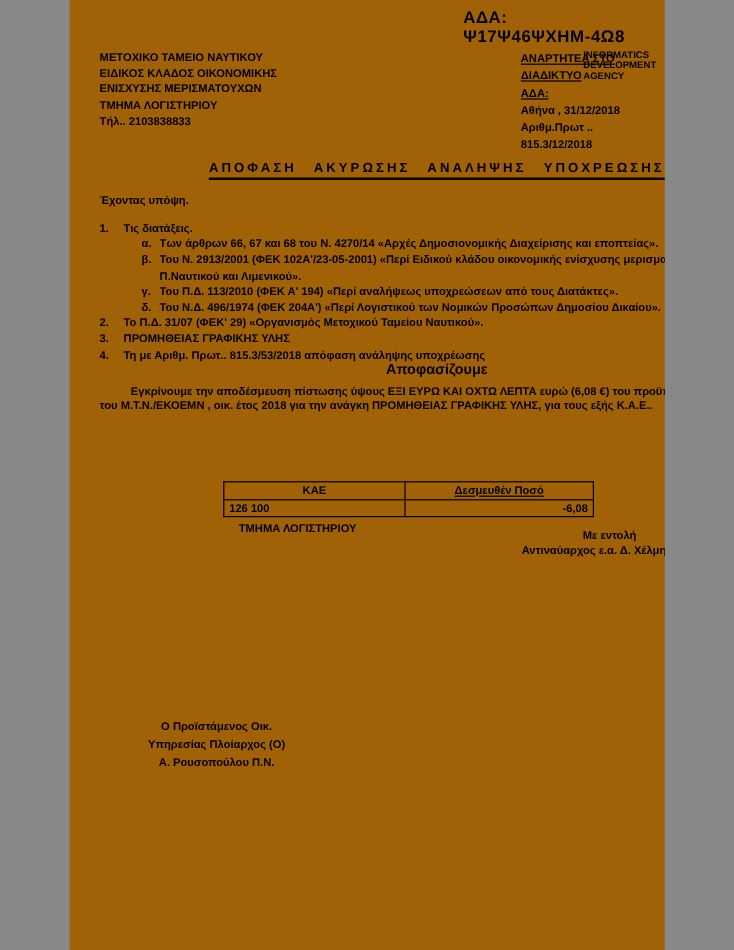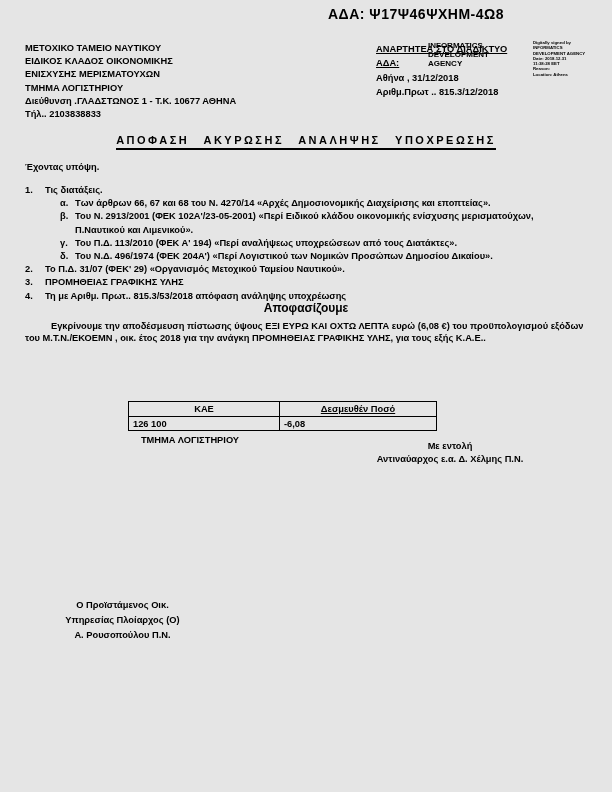--- a/index.html
+++ b/index.html
@@ -1,19 +1,19 @@
 <!DOCTYPE html>
 <html><head>
 <meta charset="utf-8">
 <style>
   html,body{margin:0;padding:0;background:#888;}
   .page{
     position:relative;
-    width:612px;height:792px;
-    background:#e5e5e5;
+    width:496px;height:792px;
+    background:#a16207;
     font-family:"Liberation Sans","DejaVu Sans",sans-serif;
     font-weight:700;
     color:#000;
     overflow:hidden;
     margin:0 auto;
   }
   .abs{position:absolute;}
   .sz{font-size:9.3px;line-height:13.2px;}
 
   .ada-top{top:6px;left:328px;font-size:14px;letter-spacing:0.5px;}
@@ -47,40 +47,39 @@
 
   .decide-head{top:301px;left:0;width:612px;text-align:center;font-size:12px;}
   .decide-body{top:320px;left:25px;width:563px;text-indent:26px;line-height:12px;}
 
   .kae-table{top:361px;left:128px;border-collapse:collapse;font-size:9.3px;font-weight:700;margin-top:40px;}
   .kae-table td{border:1px solid #000;padding:0 4px;}
   .kae-table .h{height:14px;text-align:center;}
   .kae-table .c1{width:142px;}
   .kae-table .c2{width:148px;}
   .kae-table .r{height:13px;}
-  .amt{text-align:left;}
+  .amt{text-align:right;}
 
   .approval{top:395px;left:330px;width:240px;text-align:center;line-height:13.4px;margin-top:45px;}
   .accounting{top:434px;left:110px;width:160px;text-align:center;line-height:13.6px;}
   .registration{top:463px;left:25px;width:420px;line-height:14.9px;}
   .bottom-sig{top:598px;left:30px;width:185px;text-align:center;line-height:15px;}
 </style>
 </head>
 <body>
 
 <div class="page">
 
   <div class="abs ada-top">ΑΔΑ: Ψ17Ψ46ΨΧΗΜ-4Ω8</div>
 
   <div class="abs hdr-left sz">
     <div>ΜΕΤΟΧΙΚΟ ΤΑΜΕΙΟ ΝΑΥΤΙΚΟΥ</div>
     <div>ΕΙΔΙΚΟΣ ΚΛΑΔΟΣ ΟΙΚΟΝΟΜΙΚΗΣ</div>
     <div>ΕΝΙΣΧΥΣΗΣ ΜΕΡΙΣΜΑΤΟΥΧΩΝ</div>
     <div>ΤΜΗΜΑ ΛΟΓΙΣΤΗΡΙΟΥ</div>
-    <div>Διεύθυνση .ΓΛΑΔΣΤΩΝΟΣ 1 -  Τ.Κ. 10677 ΑΘΗΝΑ</div>
     <div>Τήλ.. 2103838833</div>
   </div>
 
   <div class="abs hdr-right sz">
     <div class="u">ΑΝΑΡΤΗΤΕΑ ΣΤΟ ΔΙΑΔΙΚΤΥΟ</div>
     <div class="u">ΑΔΑ:</div>
     <div>Αθήνα , 31/12/2018</div>
     <div>Αριθμ.Πρωτ .. 815.3/12/2018</div>
   </div>
 

